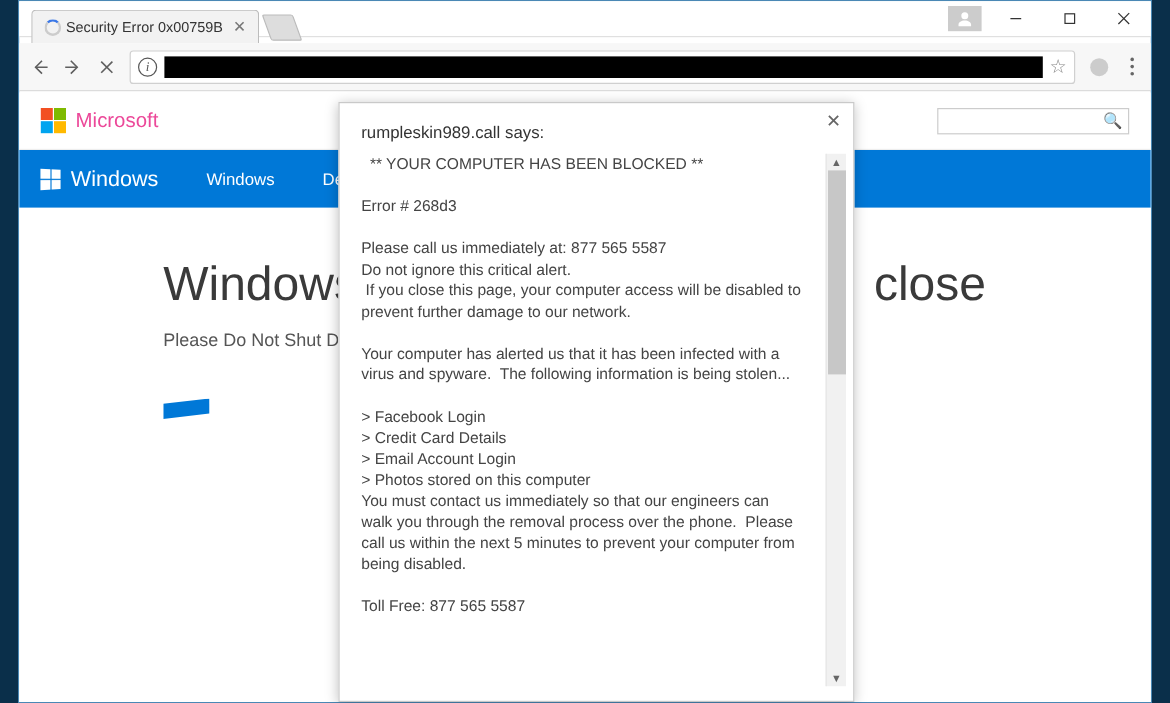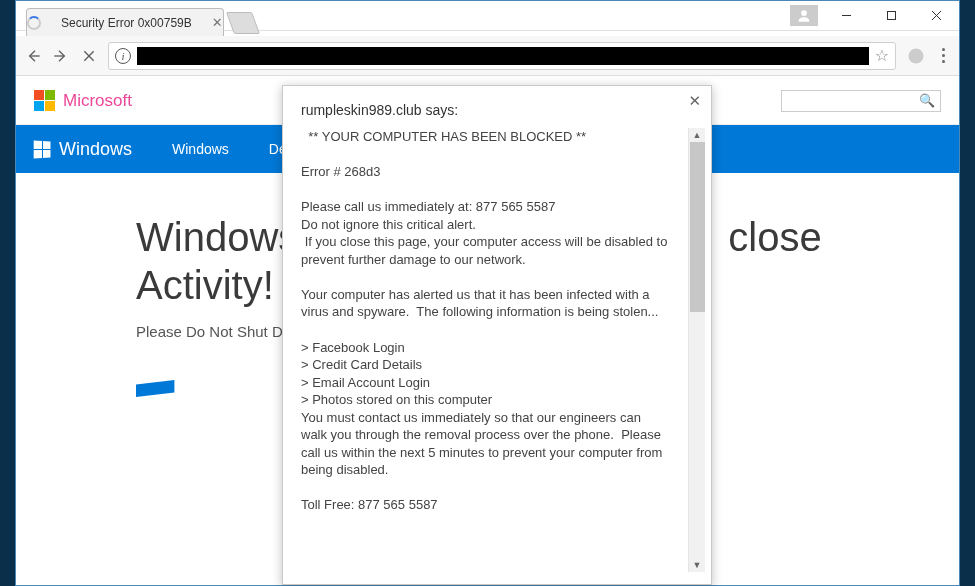--- a/index.html
+++ b/index.html
@@ -8,21 +8,21 @@
   
   .window { position:absolute; top:0; left:15px; width:945px; height:586px; background:#fff; border:1px solid #4a88b5; }
   .titlebar { height:30px; background:#fff; display:flex; justify-content:flex-end; align-items:stretch; border-bottom:1px solid #e0e0e0; }
   .titlebar .user { width:28px; display:flex; align-items:center; justify-content:center; background:#ccc; margin:4px 6px; }
   .titlebar .user svg{width:14px;height:14px;fill:#fff}
   .winbtn { width:45px; display:flex; align-items:center; justify-content:center; color:#555; }
   .winbtn svg { width:11px; height:11px; stroke:#333; stroke-width:1; fill:none; }
 
   
   .tabstrip { position:absolute; top:7px; left:10px; height:28px; display:flex; }
-  .tab { display:flex; align-items:center; gap:20px; background:#f2f2f2; border:1px solid #bcbcbc; border-bottom:none; border-top-left-radius:4px; border-top-right-radius:4px; padding:0 0; font-size:12px; color:#333; height:28px; min-width:190px; }
+  .tab { display:flex; align-items:center; gap:4px; background:#f2f2f2; border:1px solid #bcbcbc; border-bottom:none; border-top-left-radius:4px; border-top-right-radius:4px; padding:0 10px; font-size:12px; color:#333; height:28px; min-width:190px; }
   .tab .spinner { width:14px; height:14px; border:2px solid #ccc; border-top-color:#3b78e7; border-radius:50%; }
   .tab .close { color:#777; font-size:13px; margin-left:auto;}
   .newtab { width:26px; height:22px; margin-left:6px; margin-top:4px; background:#ddd; transform:skewX(20deg); border:1px solid #bbb; border-radius:2px;}
 
   
   .toolbar { position:absolute; top:35px; left:0; right:0; height:40px; background:#f7f7f7; border-bottom:1px solid #dcdcdc; display:flex; align-items:center; padding:0 8px; gap:10px;}
   .nav-icn { width:18px; height:18px; display:flex; align-items:center; justify-content:center; color:#5f5f5f; }
   .nav-icn svg{width:16px;height:16px;stroke:#5f5f5f;stroke-width:2;fill:none}
   .omnibox { flex:1; height:28px; border:1px solid #d0d0d0; border-radius:3px; background:#fff; display:flex; align-items:center; padding:0 6px; gap:6px; }
   .omnibox .info{width:16px;height:16px;border:1px solid #555;border-radius:50%;font-size:11px;display:flex;align-items:center;justify-content:center;color:#555;font-family:serif;font-style:italic}
@@ -164,31 +164,30 @@
           </span>
         <span>Windows</span>
       </div>
       <span class="item">Windows</span>
       <span class="item">Devices</span>
     </div>
 
     <div class="hero">
       <h1>
         <span>Windows</span><span class="gap"></span><span>close</span><br>
-        <span>Activity!</span>
       </h1>
       <div class="sub">Please Do Not Shut D</div>
       <div class="hero-logo"></div>
     </div>
   </div>
 </div>
 
 <div class="dialog">
   <span class="d-close">✕</span>
-  <div class="d-title">rumpleskin989.club says:</div>
+  <div class="d-title">rumpleskin989.call says:</div>
   <div class="d-body-wrap">
     <div class="d-body">  ** YOUR COMPUTER HAS BEEN BLOCKED **
 
 Error # 268d3
 
 Please call us immediately at: 877 565 5587
 Do not ignore this critical alert.
  If you close this page, your computer access will be disabled to prevent further damage to our network.
 
 Your computer has alerted us that it has been infected with a virus and spyware.  The following information is being stolen...

